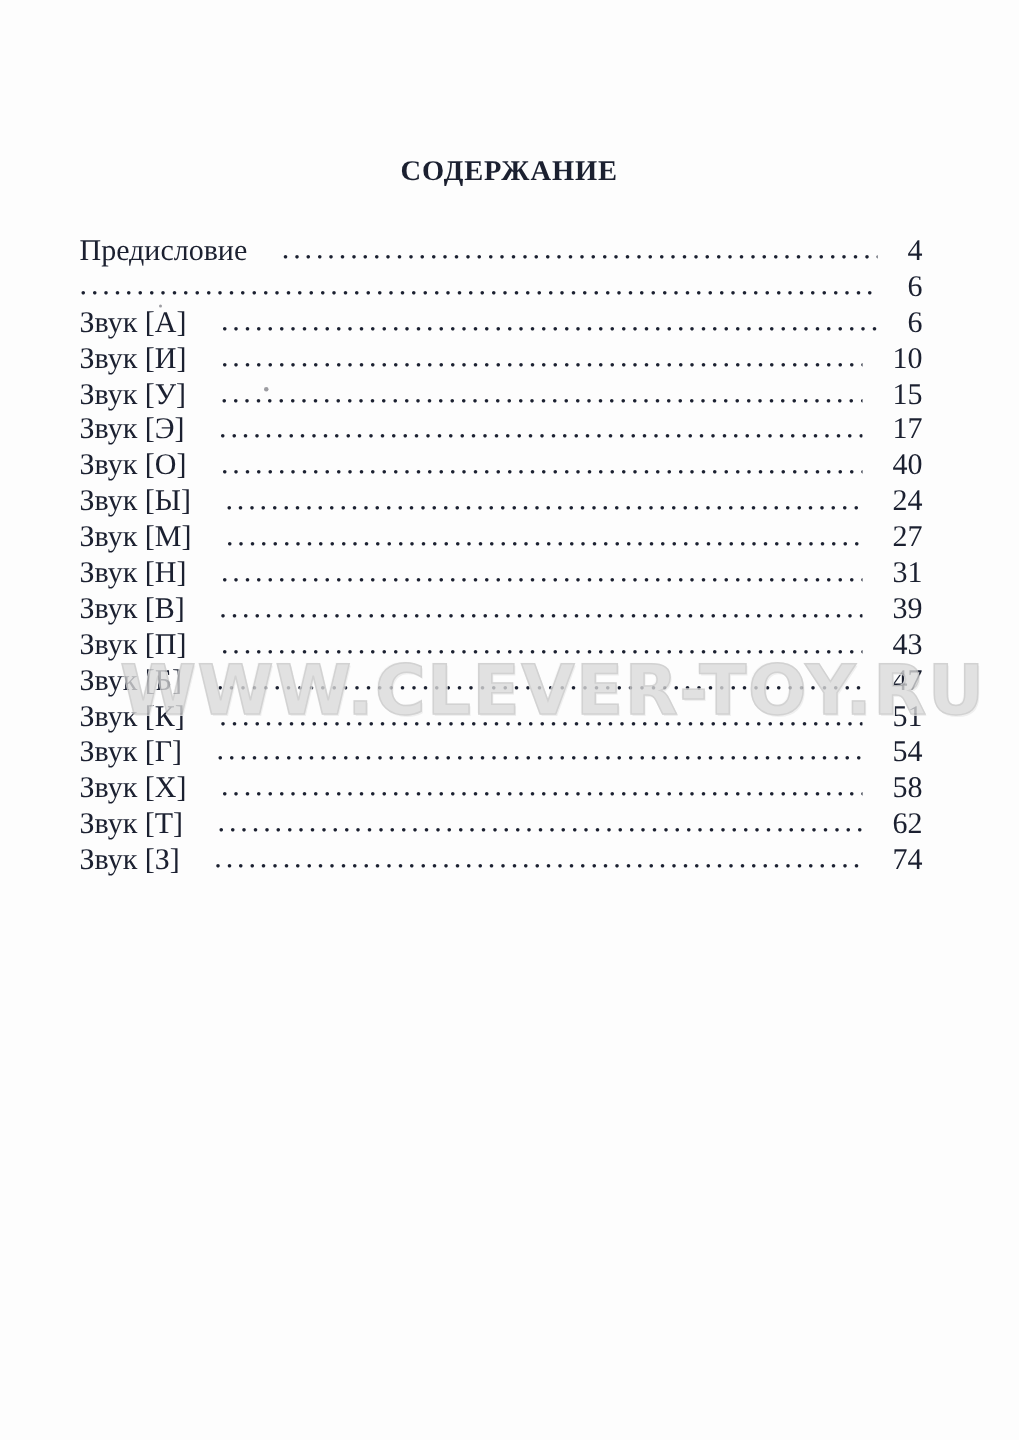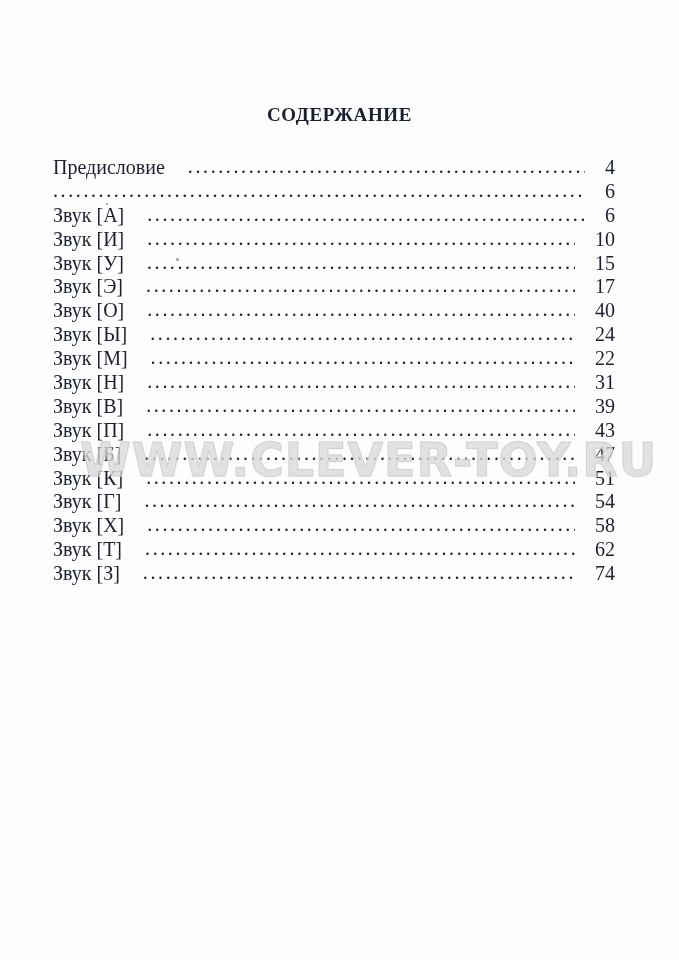--- a/index.html
+++ b/index.html
@@ -137,21 +137,21 @@
 
   <div class="toc-row">
     <span class="toc-label">Звук [Ы]</span>
     <span class="toc-dots"></span>
     <span class="toc-page">24</span>
   </div>
 
   <div class="toc-row">
     <span class="toc-label">Звук [М]</span>
     <span class="toc-dots"></span>
-    <span class="toc-page">22</span>
+    <span class="toc-page">27</span>
   </div>
 
   <div class="toc-row">
     <span class="toc-label">Звук [Н]</span>
     <span class="toc-dots"></span>
     <span class="toc-page">31</span>
   </div>
 
 
   <div class="toc-row">

